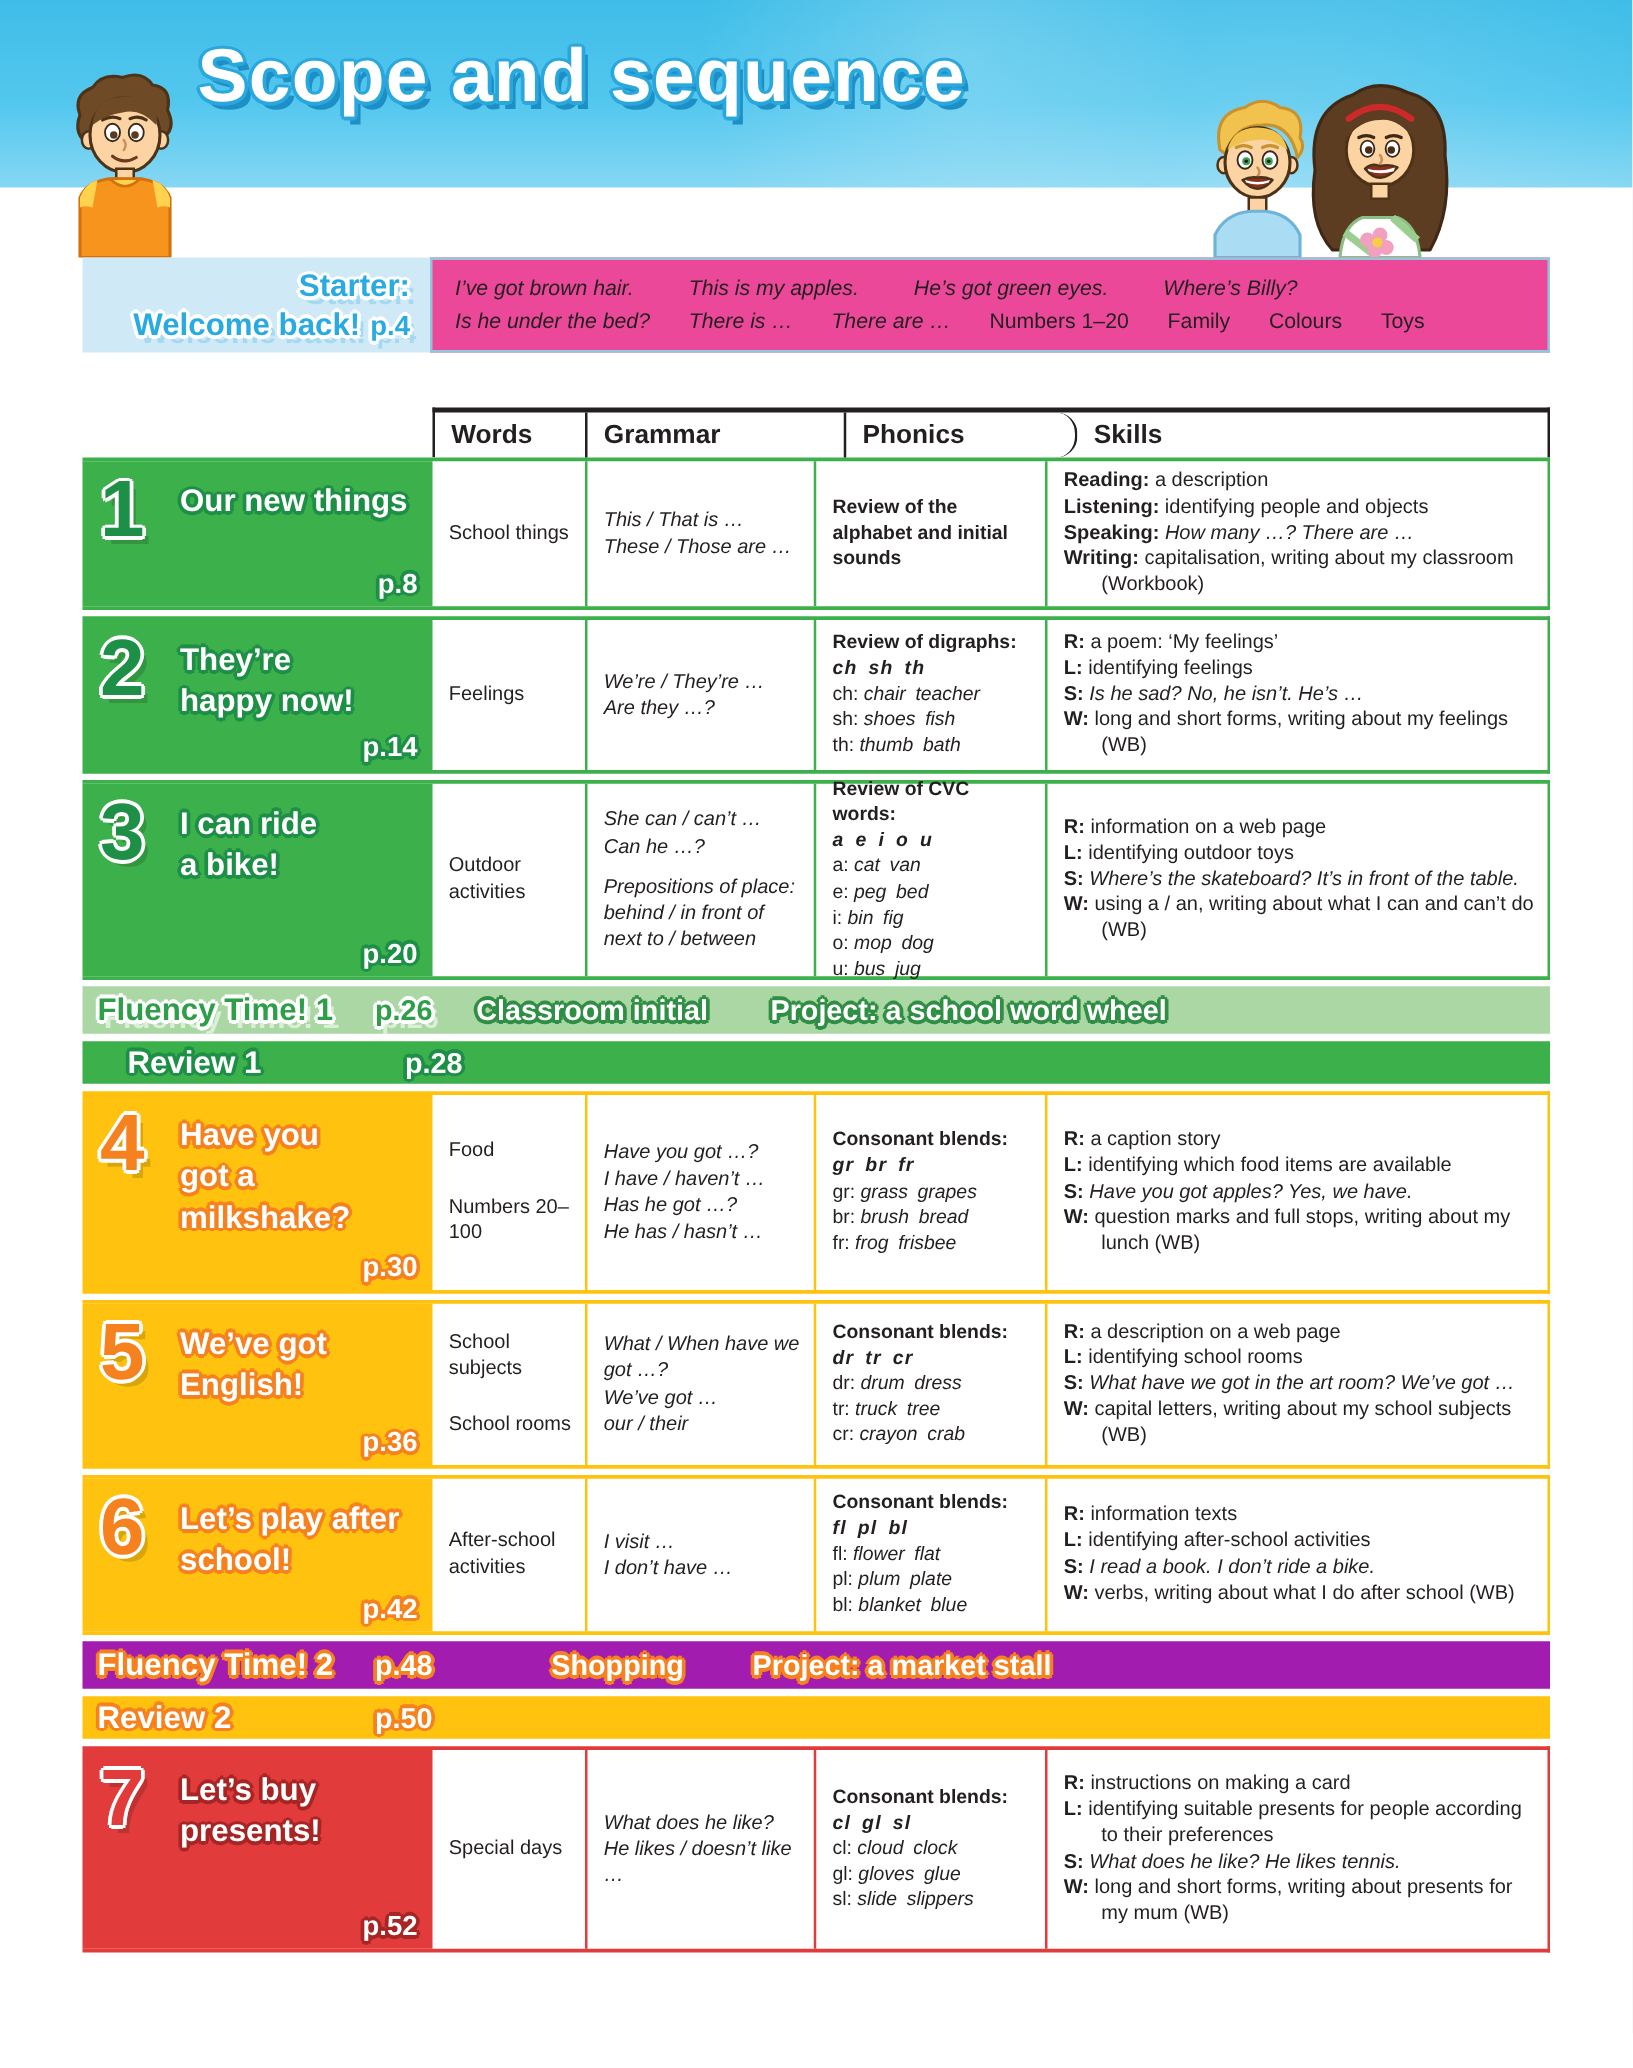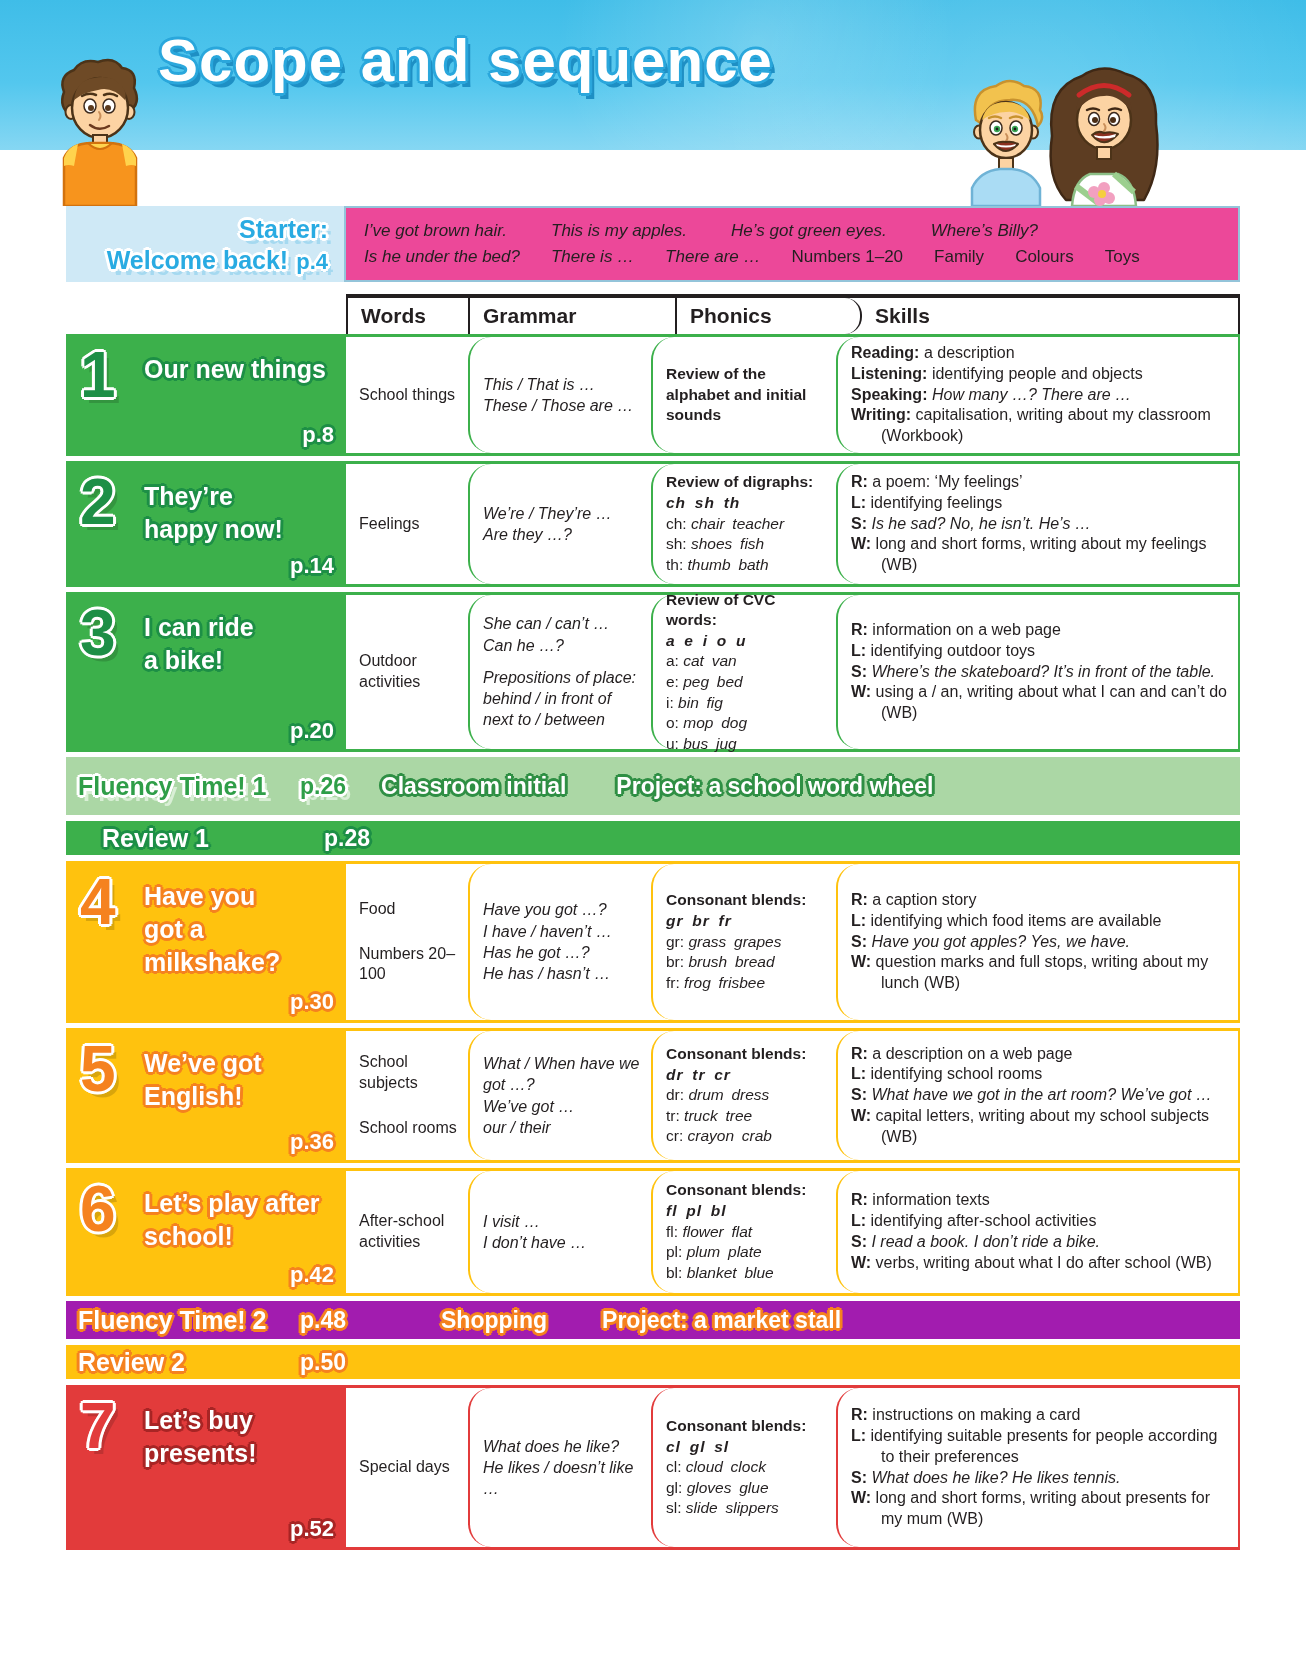--- a/index.html
+++ b/index.html
@@ -32,21 +32,21 @@
   .starter-label { width:278px; background:#cfe9f6; text-align:right; padding:8px 16px 0 0; }
   .starter-label .ln { font-size:25px; line-height:1.22; color:#29abe2; --oc:#fff; --sh:#a5d9f0; }
   .starter-label .s-page { font-size:22px; margin-left:8px; }
   .starter-box { flex:1; background:#ec4899; border:2px solid #94c4da; padding:10px 6px 0 18px; }
   .phrase-line { display:flex; font-size:17px; line-height:26px; white-space:nowrap; }
   .phrase-line.l1 { column-gap:44px; }
   .phrase-line.l2 { column-gap:31px; }
   .phrase.it { font-style:italic; }
 
   
-  .table { margin:12px 66px 0 66px; width:1174px; }
+  .table { margin:44px 66px 0 66px; width:1174px; }
   .thead { margin-left:280px; display:flex; height:40px;
     border-top:4px solid #231f20; border-left:2px solid #231f20; border-right:2px solid #231f20; }
   .th { font-size:21px; font-weight:bold; display:flex; align-items:center; padding-left:13px;
     border-right:2px solid #231f20; }
   .th:last-child { border-right:none; }
   .th-words { width:122px; } .th-grammar { width:207px; } .th-phonics { width:185px;border-radius:17px; } .th-skills { flex:1; }
 
   .unit { display:flex; background:#fff; margin-bottom:5px;
     border-top:3px solid var(--bg); border-bottom:3px solid var(--bg); border-right:2px solid var(--bg); }
   .g { --bg:#3cb04b; --dark:#1d8f46; --numc:#1d8f46; }
@@ -56,38 +56,38 @@
   .u4 { height:162px; } .u5 { height:135px; } .u6 { height:128px; } .u7 { height:165px; }
 
   .unit-block { width:280px; flex:none; background:var(--bg); position:relative; }
   .unit-num { position:absolute; left:14px; top:6px; font-size:64px; line-height:1;
     color:var(--numc); --oc:#fff; --sh:rgba(0,0,0,.15); }
   .unit-title { margin:16px 8px 0 78px; font-size:25px; line-height:1.32; white-space:pre-line;
     color:#fff; --oc:var(--dark); }
   .unit-page { position:absolute; right:12px; bottom:5px; font-size:22px; color:#fff; --oc:var(--dark); }
 
   .cell { display:flex; flex-direction:column; justify-content:center; padding:7px 9px 7px 13px; }
-  .cell + .cell { border-left:2px solid var(--bg);border-radius:23px; }
+  .cell + .cell { border-left:2px solid var(--bg); }
   .words { width:122px; flex:none; font-size:16px; line-height:1.3; }
   .word-line + .word-line { margin-top:24px; }
   .grammar { width:183px; flex:none; font-size:16px; font-style:italic; line-height:1.33; }
   .gram-line:empty { height:11px; }
   .phonics { width:185px; flex:none; font-size:15.5px; line-height:1.33; }
   .ph-head { font-weight:bold; }
   .ph-head:empty, .ph-sub:empty { display:none; }
   .ph-sub { font-weight:bold; font-style:italic; letter-spacing:1px; }
   .ph-words { font-style:italic; }
   .skills { flex:1; font-size:16px; line-height:1.3; }
   .skill-line { padding-left:30px; text-indent:-30px; }
   .skill-line b { font-weight:bold; }
   .sk-text.it { font-style:italic; }
 
   
   .bar { display:flex; align-items:center; margin-bottom:6px; position:relative; }
-  .bar-f1 { height:58px; background:#abd7a5; }
+  .bar-f1 { height:38px; background:#abd7a5; }
   .bar-f2 { height:38px; background:#a21caf; }
   .bar-rv1 { height:34px; background:#3cb04b;padding-left:24px; }
   .bar-rv2 { height:34px; background:#ffc20e; }
   .bar-name { margin-left:12px; width:222px; font-size:25px; }
   .bar-page { font-size:23px; }
   .bar-topic, .bar-project { font-size:23px; }
   .bar-f1 .bar-name { color:#2f9e48; --oc:#fff; --sh:#d9efd6; }
   .bar-f1 .bar-page { color:#2f9e48; --oc:#fff; --sh:#d9efd6; }
   .bar-f1 .bar-topic { margin-left:35px; color:#fff; --oc:#2f8f44; }
   .bar-f1 .bar-project { margin-left:50px; color:#fff; --oc:#2f8f44; }

